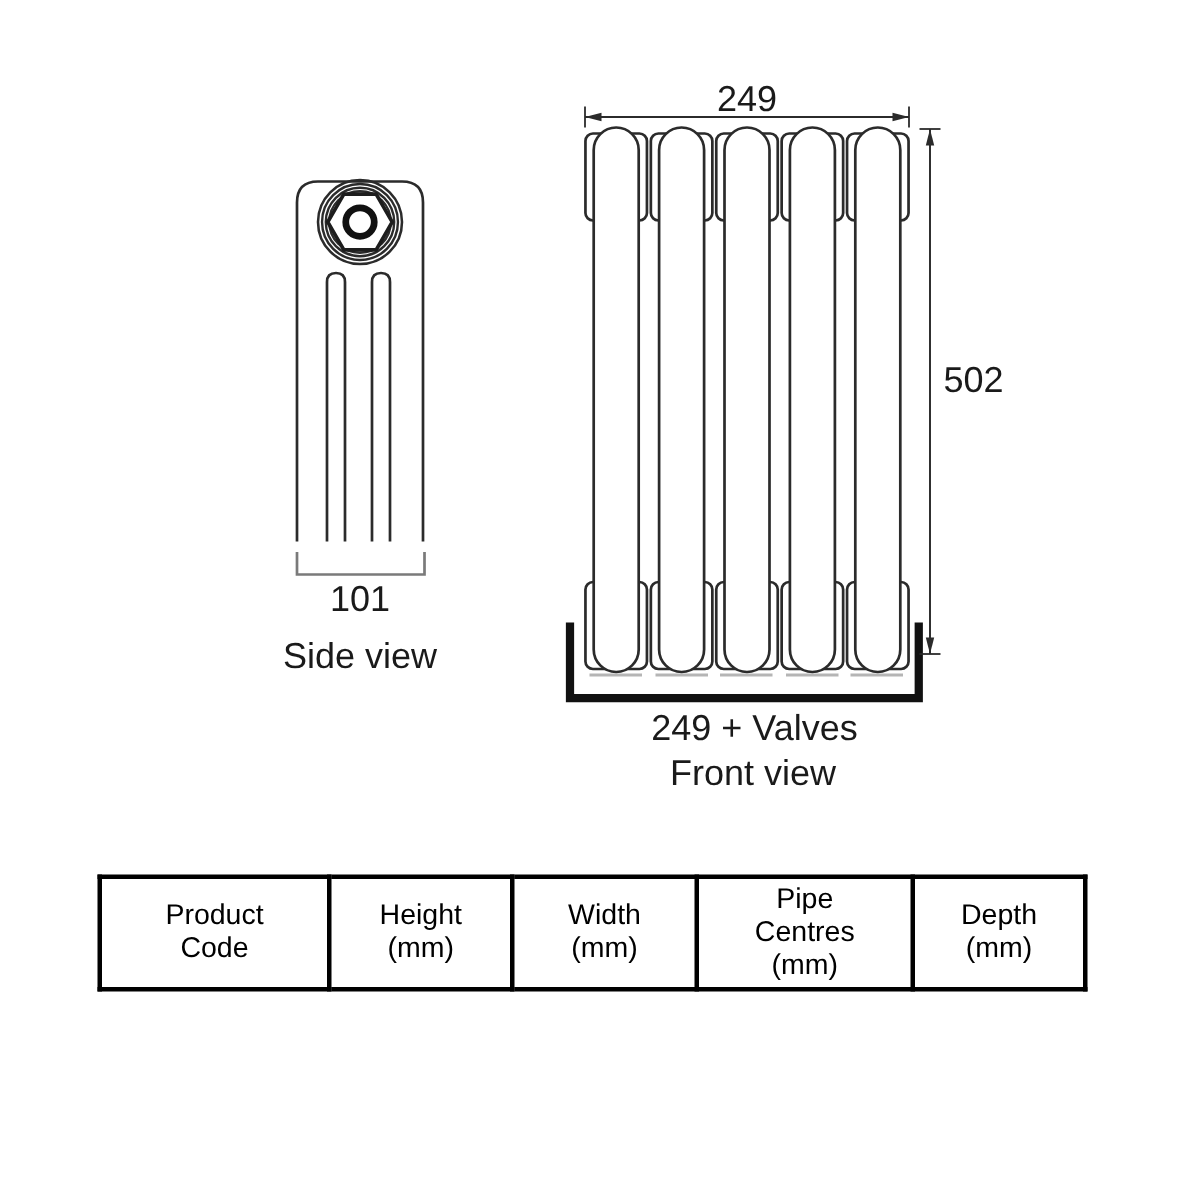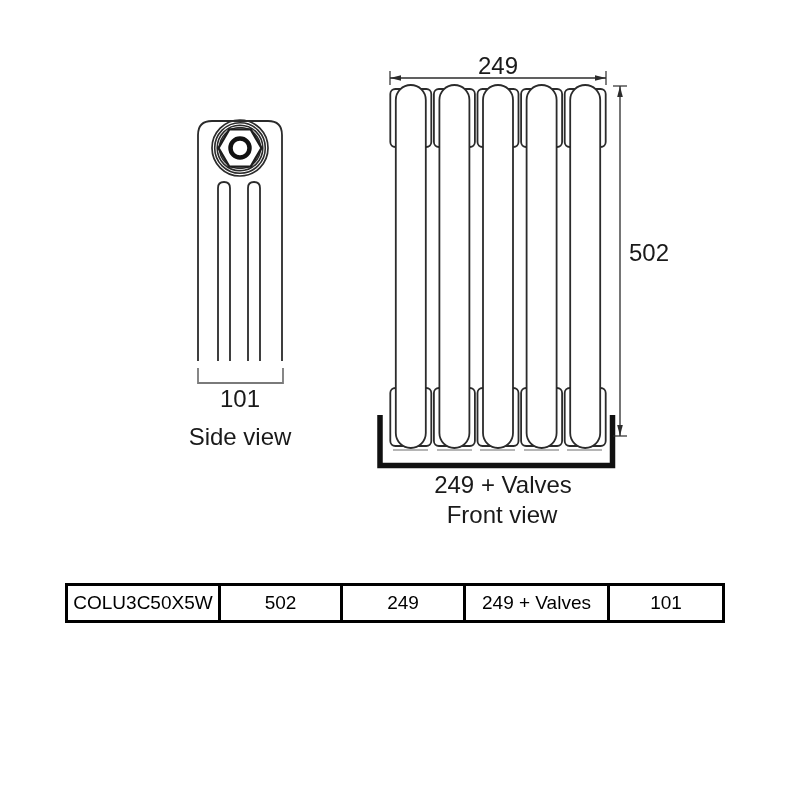--- a/index.html
+++ b/index.html
@@ -129,23 +129,29 @@
   
   <table class="spec-table">
     <colgroup>
       <col style="width:153px">
         <col style="width:122px">
         <col style="width:123px">
       <col style="width:144px">
         <col style="width:115px">
     </colgroup>
     <tbody>
-    <tr class="row">
-      <td>COLU3C50X5W</td>
-      <td>502</td>
-      <td>249</td>
-      <td>249 + Valves</td>
-      <td>101</td>
+        <tr class="hdr">
+      <th>Product
+Code</th>
+      <th>Height
+(mm)</th>
+      <th>Width
+(mm)</th>
+      <th>Pipe
+Centres
+(mm)</th>
+      <th>Depth
+(mm)</th>
     </tr>
   </tbody>
     </table>
 
 </div>
 
 </body></html>

